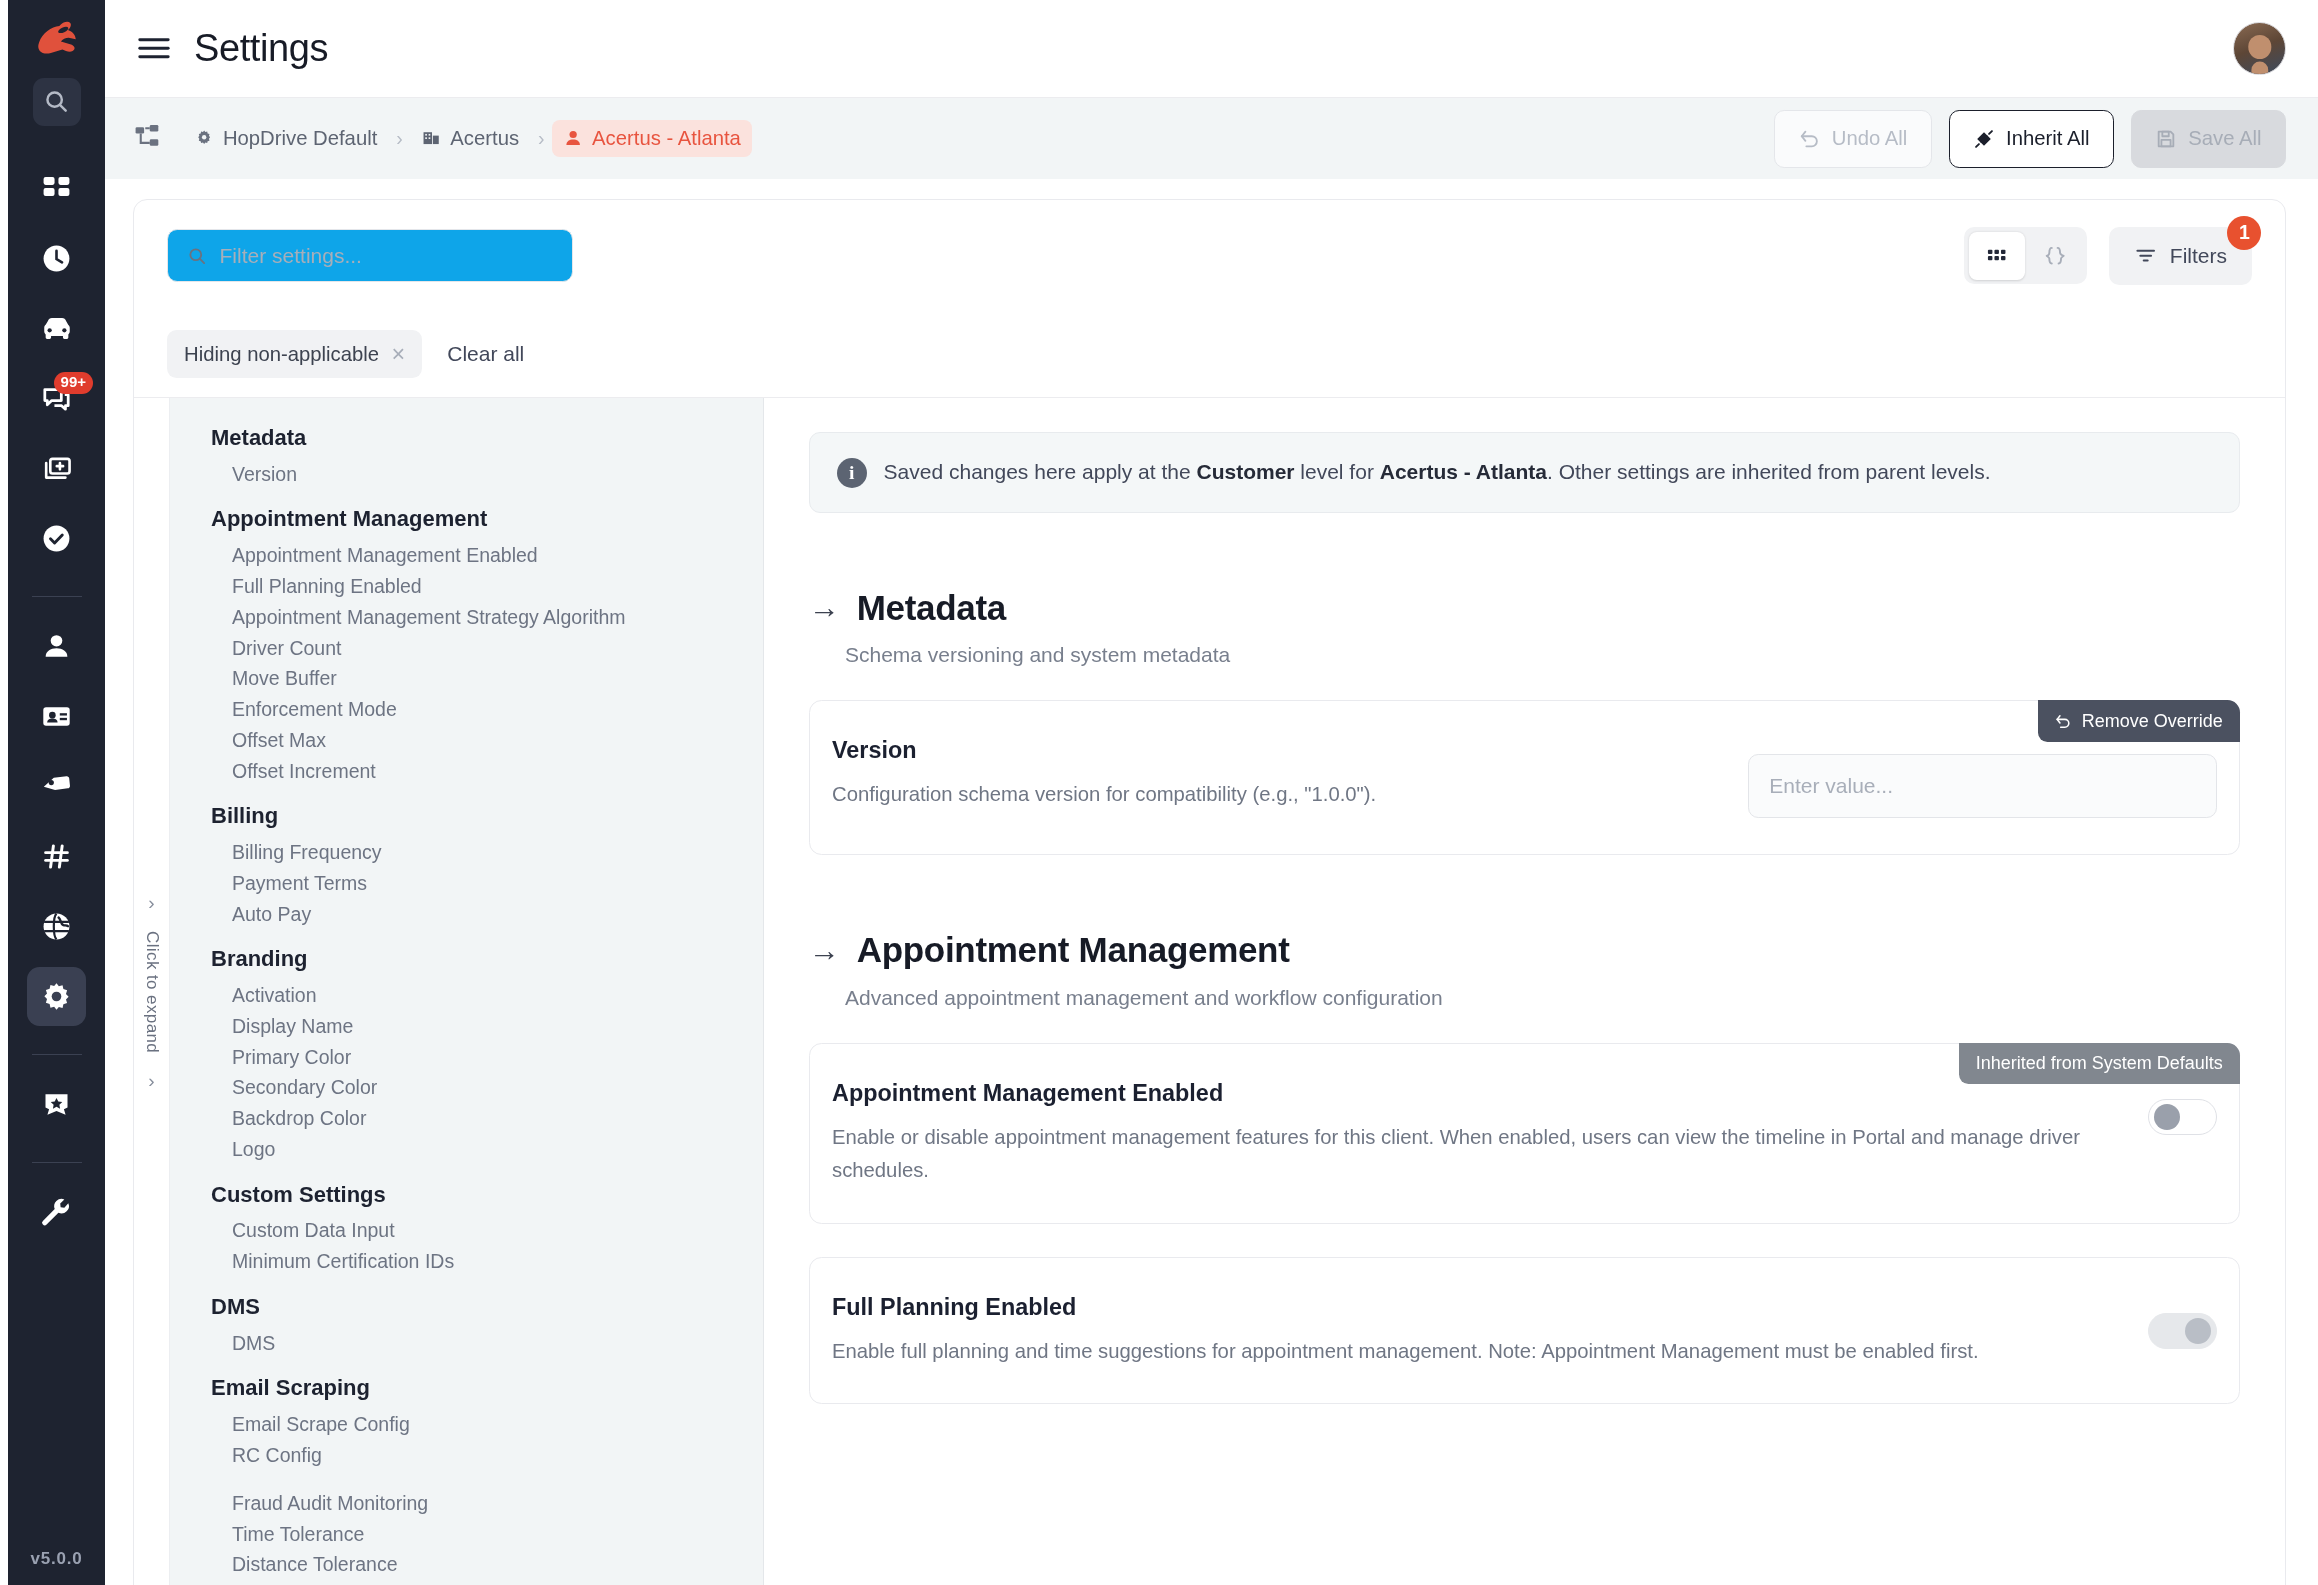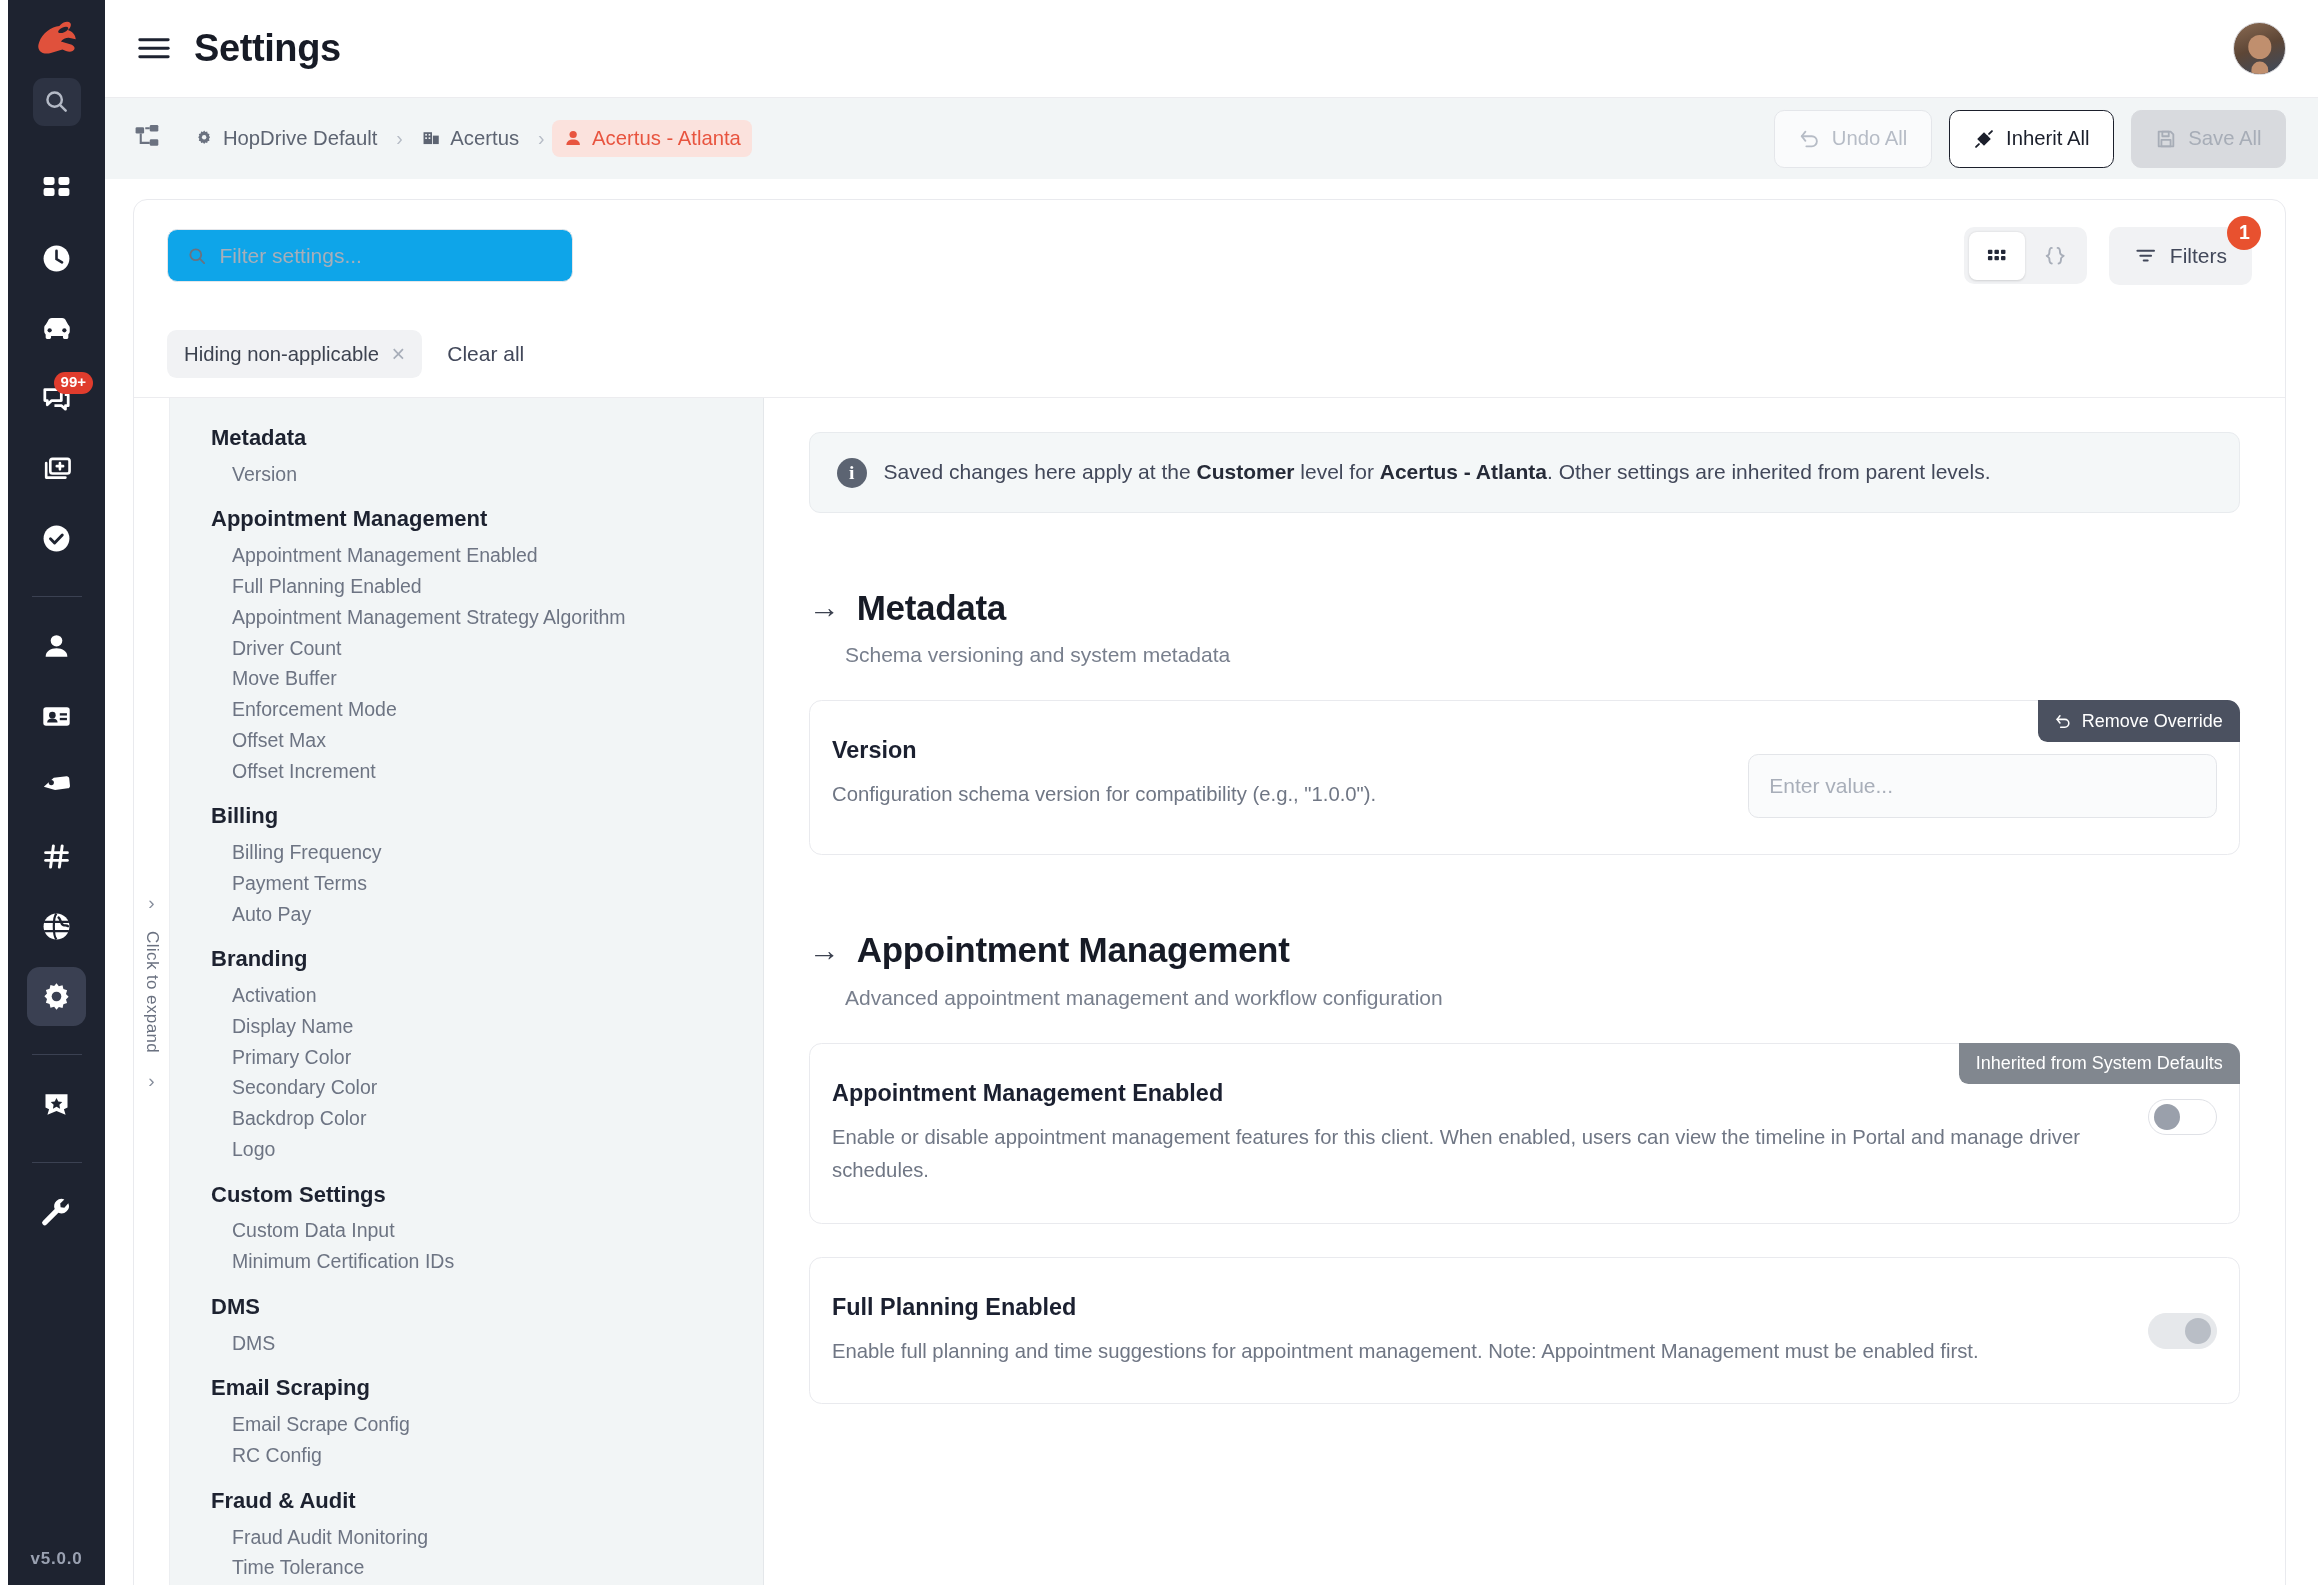--- a/index.html
+++ b/index.html
@@ -51,21 +51,21 @@
   .right { flex: 1 1 auto; display: flex; flex-direction: column; min-width: 0; }
 
   .topbar {
     height: 98px; background: #fff;
     display: flex; align-items: center;
     padding: 0 33px 0 28px;
     border-bottom: 0.8px solid #ececef;
     flex: 0 0 98px;
   }
   .hamburger { width: 42px; height: 42px; display:flex; align-items:center; justify-content:center; margin-right: 19px; }
-  .page-title { font-size: 38px; color: #171b26; font-weight: 700; letter-spacing: -0.4px; }
+  .page-title { font-size: 38px; color: #171b26; font-weight: 400; letter-spacing: -0.4px; }
   .topbar-spacer { flex: 1 1 auto; }
   .avatar {
     width: 53px; height: 53px; border-radius: 50%;
     background: linear-gradient(160deg,#8a6a52 0%,#5d4636 48%,#3c4a5e 100%);
     overflow: hidden; position: relative; border: 0.8px solid #d8d8dc;
   }
   .avatar::after {
     content:""; position:absolute; left:50%; top:24%;
     transform: translateX(-50%);
     width: 23.4px; height: 23.4px; border-radius: 50%;
@@ -553,21 +553,20 @@
           <div class="tree-group">
             <div class="tree-group-title">DMS</div>
             <div class="tree-leaf">DMS</div>
           </div>
           <div class="tree-group">
             <div class="tree-group-title">Email Scraping</div>
             <div class="tree-leaf">Email Scrape Config</div>
             <div class="tree-leaf">RC Config</div>
           </div>
           <div class="tree-group">
-            <div class="tree-group-title">Fraud &amp; Audit</div>
             <div class="tree-leaf">Fraud Audit Monitoring</div>
             <div class="tree-leaf">Time Tolerance</div>
             <div class="tree-leaf">Distance Tolerance</div>
           </div>
 
         </div>
 
         <div class="content">
 
           <div class="info-banner">

